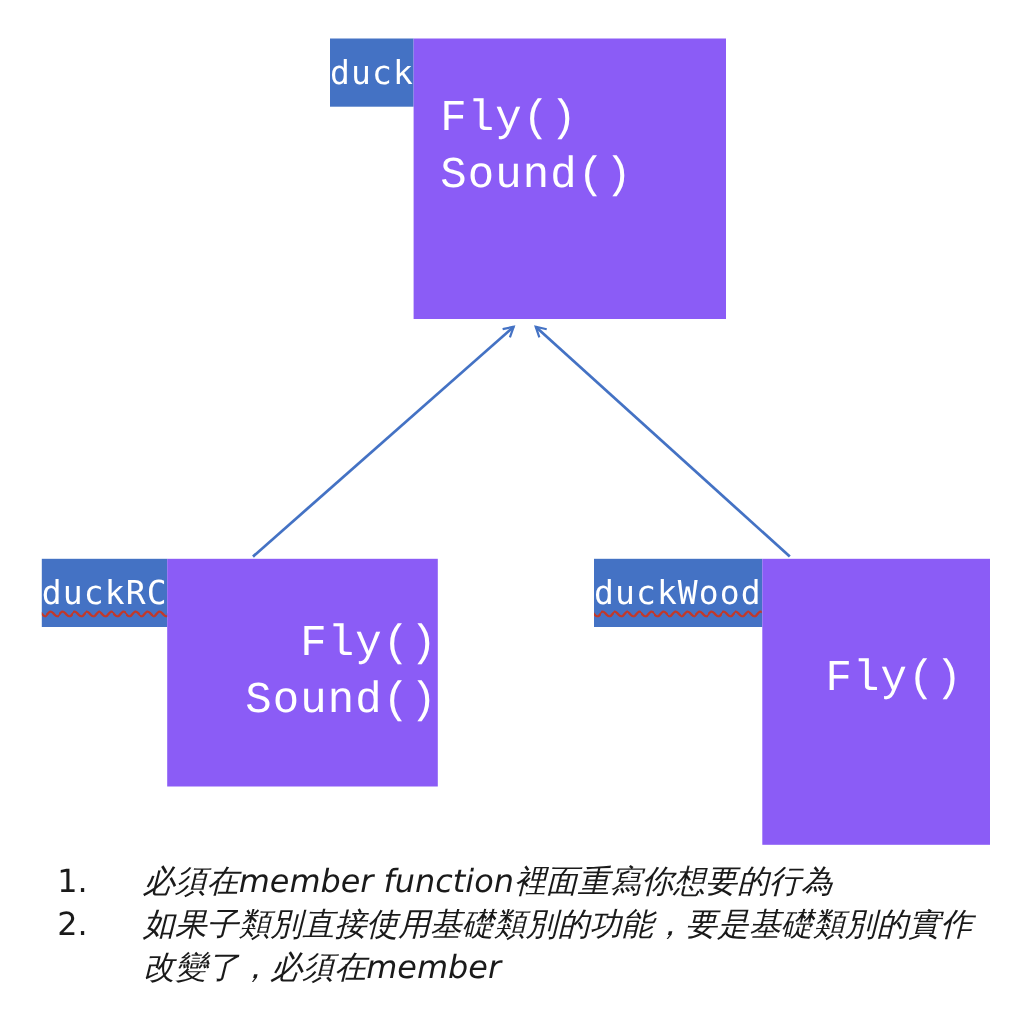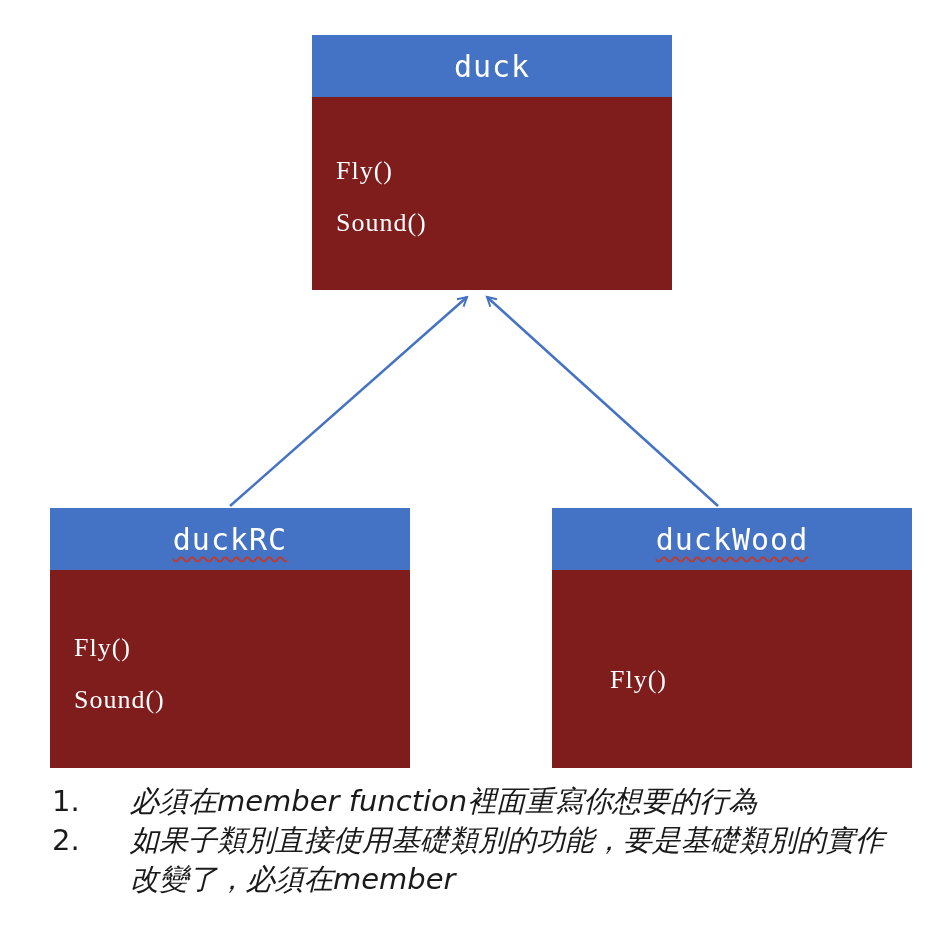--- a/index.html
+++ b/index.html
@@ -9,49 +9,48 @@
     height: 940px;
     background: #ffffff;
     overflow: hidden;
     font-family: "DejaVu Sans", sans-serif;
   }
 
   
   .class-box {
     position: absolute;
     display: flex;
-    flex-direction: column;
+    flex-direction: row;
     box-sizing: border-box;
-    margin-left: 12px;
   }
   .class-header {
     height: 62px;
     background: #4472C4;
     color: #ffffff;
     display: flex;
     align-items: center;
     justify-content: center;
     font-family: "DejaVu Sans Mono", monospace;
     font-size: 30px;
     letter-spacing: 1px;
     flex: 0 0 auto;
   }
   .class-body {
     flex: 1 1 auto;
-    background: #7f1d1d;
+    background: #8b5cf6;
     color: #ffffff;
-    font-family: Liberation Serif, serif;
-    font-size: 26px;
+    font-family: Liberation Mono, monospace;
+    font-size: 40px;
     letter-spacing: 1px;
     box-sizing: border-box;
   }
   .method-line { line-height: 52px; white-space: pre; }
 
   .box-duck     { left: 300px; top: 35px;  width: 360px; height: 255px; }
-  .box-duckrc   { left: 38px;  top: 508px; width: 360px; height: 260px; }
+  .box-duckrc   { left: 38px;  top: 508px; width: 360px; height: 207px; text-align: right; }
   .box-duckwood { left: 540px; top: 508px; width: 360px; height: 260px; }
 
   .box-duck .class-body     { padding: 48px 0 0 24px; }
   .box-duckrc .class-body   { padding: 52px 0 0 24px; }
   .box-duckwood .class-body { padding: 84px 0 0 58px; }
 
   .spellcheck-underline {
     text-decoration: underline wavy #c0392b;
     text-decoration-thickness: 2px;
     text-underline-offset: 6px;

